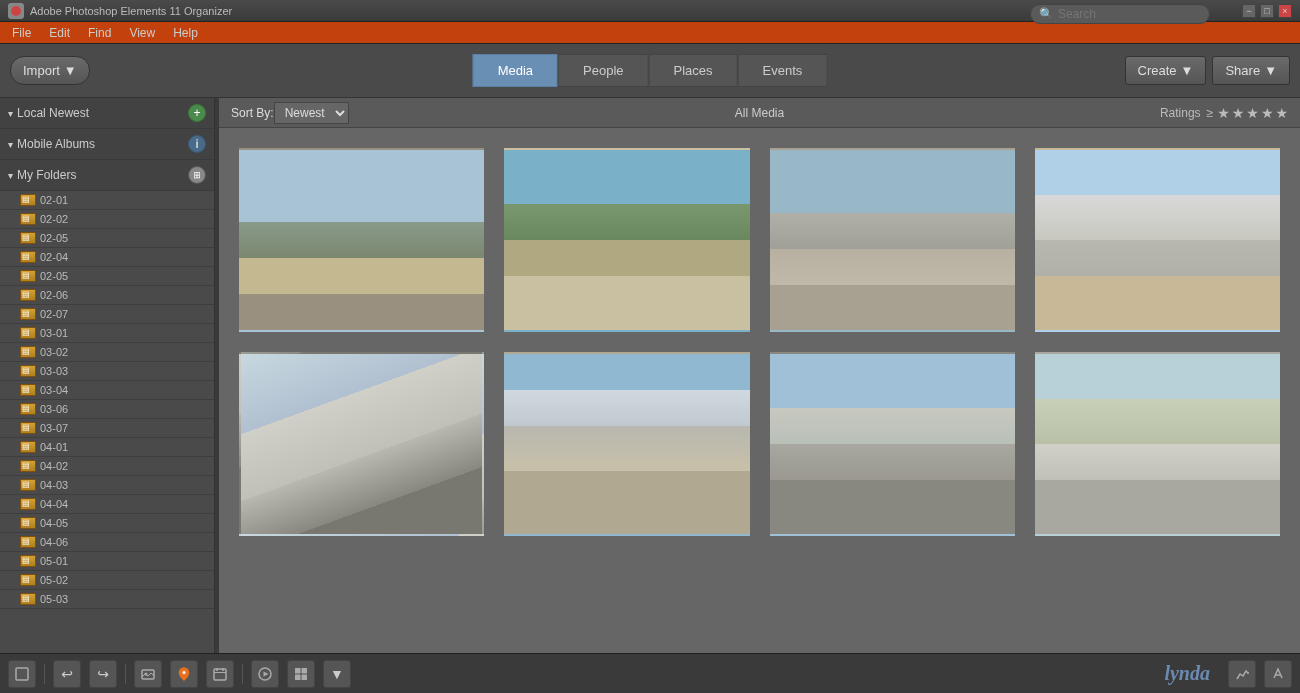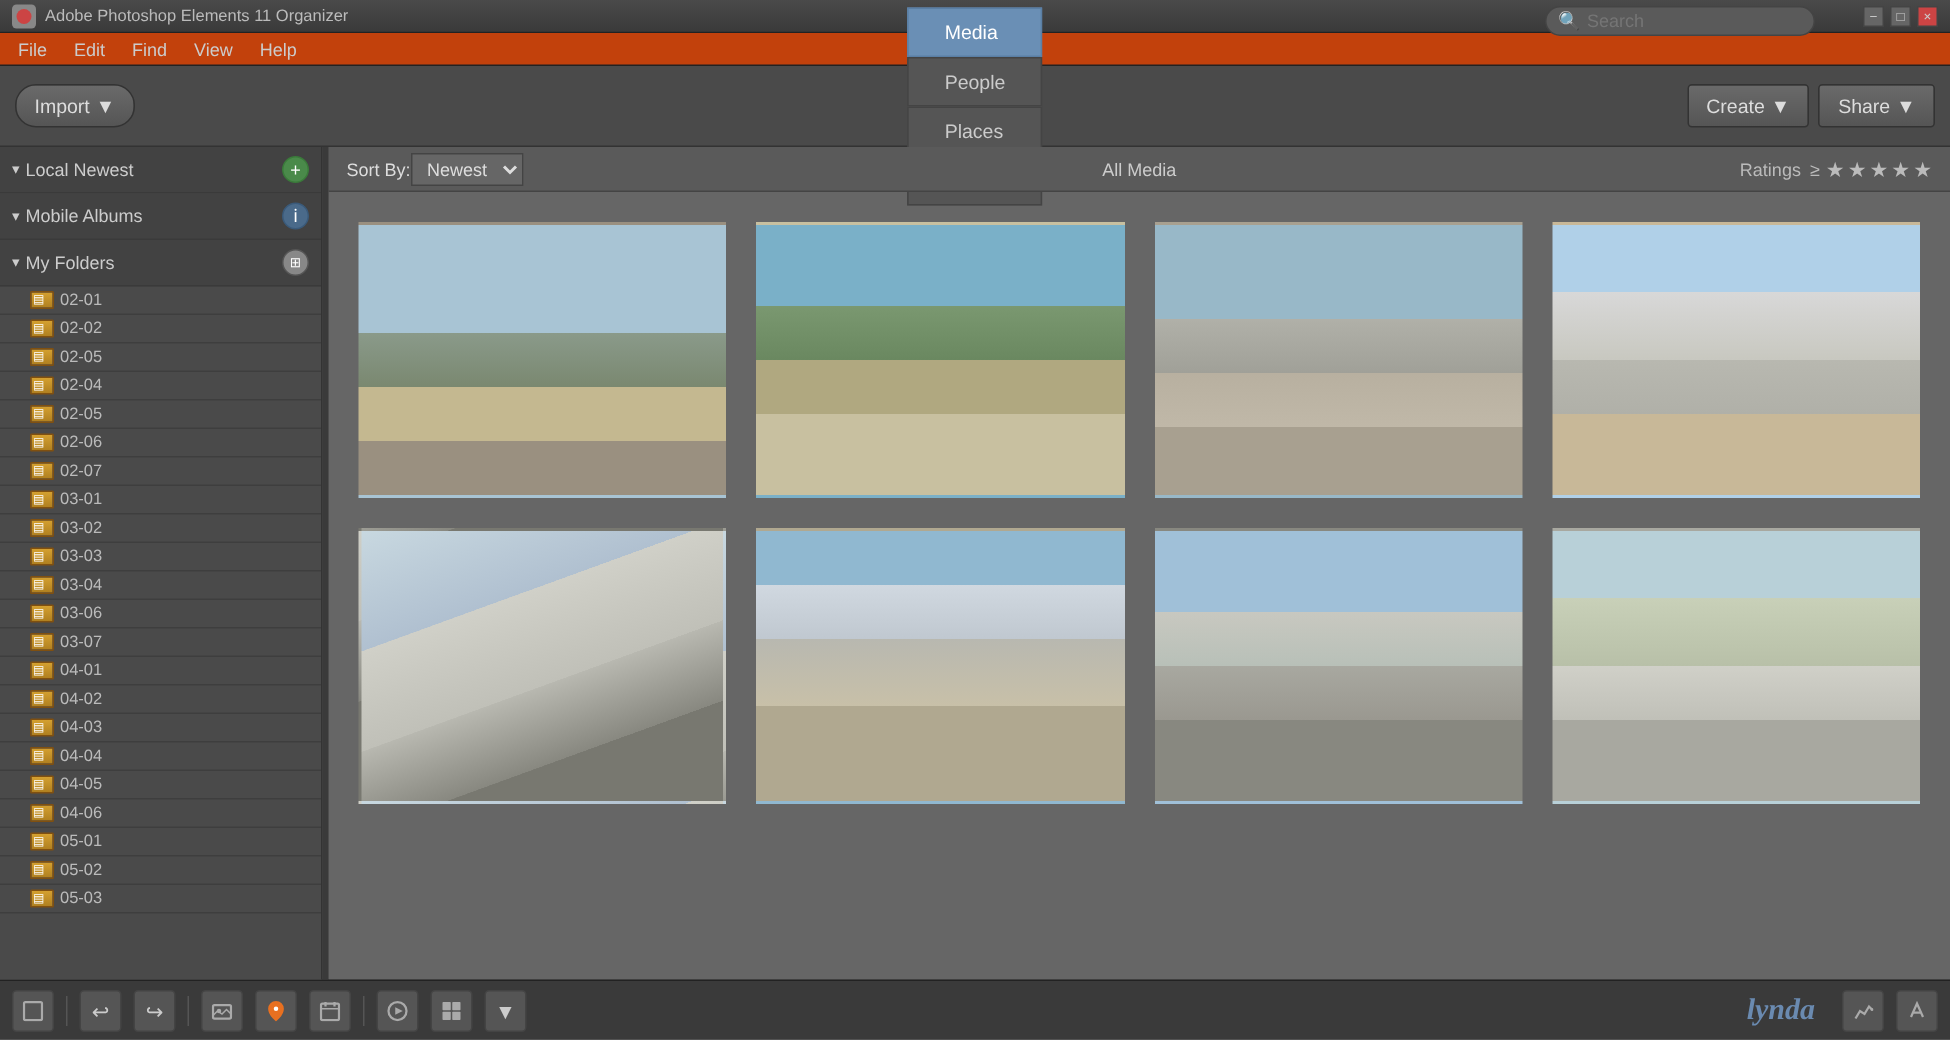--- a/index.html
+++ b/index.html
@@ -78,21 +78,20 @@
       cursor: pointer;
       display: flex; align-items: center; gap: 4px;
       border-radius: 14px;
     }
     .tab-group {
       display: flex;
       gap: 0;
       position: absolute;
       left: 50%;
       transform: translateX(-50%);
-      flex-direction: column;
     }
     .tab {
       padding: 8px 24px;
       background: #555;
       border: 1px solid #444;
       color: #ccc;
       cursor: pointer;
       font-size: 13px;
     }
     .tab.active {

